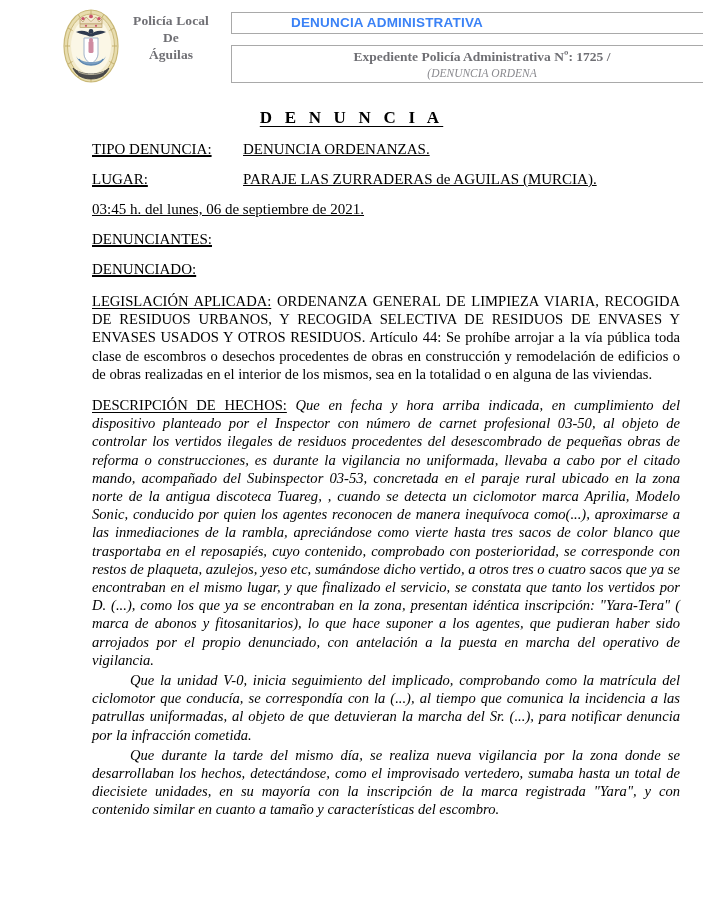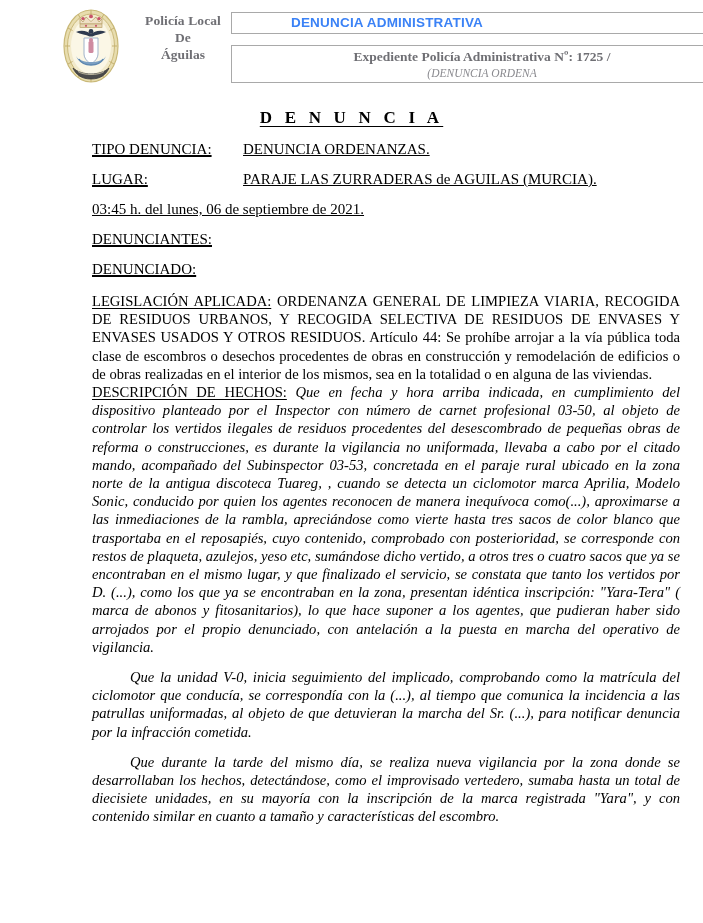--- a/index.html
+++ b/index.html
@@ -26,21 +26,21 @@
     position: absolute;
     left: 62px;
     top: 6px;
     width: 58px;
     height: 80px;
   }
   .emblem-wrap svg { display: block; }
 
   .corp-name {
     position: absolute;
-    left: 134px;
+    left: 122px;
     top: 12px;
     width: 98px;
     text-align: center;
     font-weight: bold;
     font-size: 13.5px;
     line-height: 17px;
     color: #6f6f74;
     letter-spacing: 0.1px;
   }
 
@@ -145,31 +145,31 @@
     margin: 8px 0 0 0;
   }
   .para-legis {
     margin-top: 13px;
   }
   .para-legis .lead {
     text-decoration: underline;
     text-underline-offset: 2px;
   }
   .para-desc {
-    margin-top: 0;
+    margin-top: 13px;
   }
   .para-desc .lead {
     text-decoration: underline;
     text-underline-offset: 2px;
     font-style: normal;
   }
   .it { font-style: italic; }
   .para-ind {
     text-indent: 38px;
-    margin-top: 12px;
+    margin-top: 2px;
   }
 </style>
 </head>
 <body>
 
 <div class="header">
 
   <div class="emblem-wrap">
     <svg width="58" height="80" viewBox="0 0 58 80" xmlns="http://www.w3.org/2000/svg">
 

